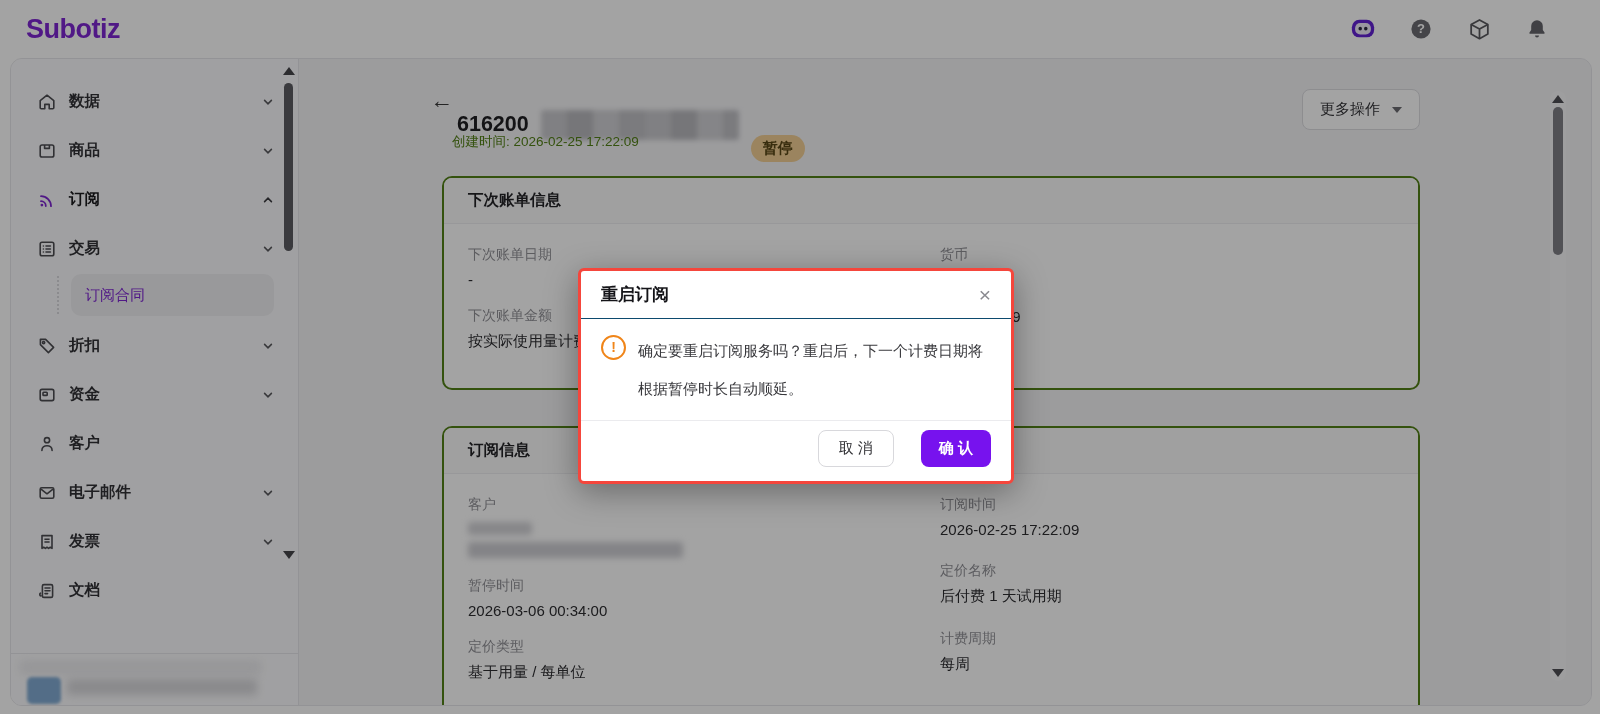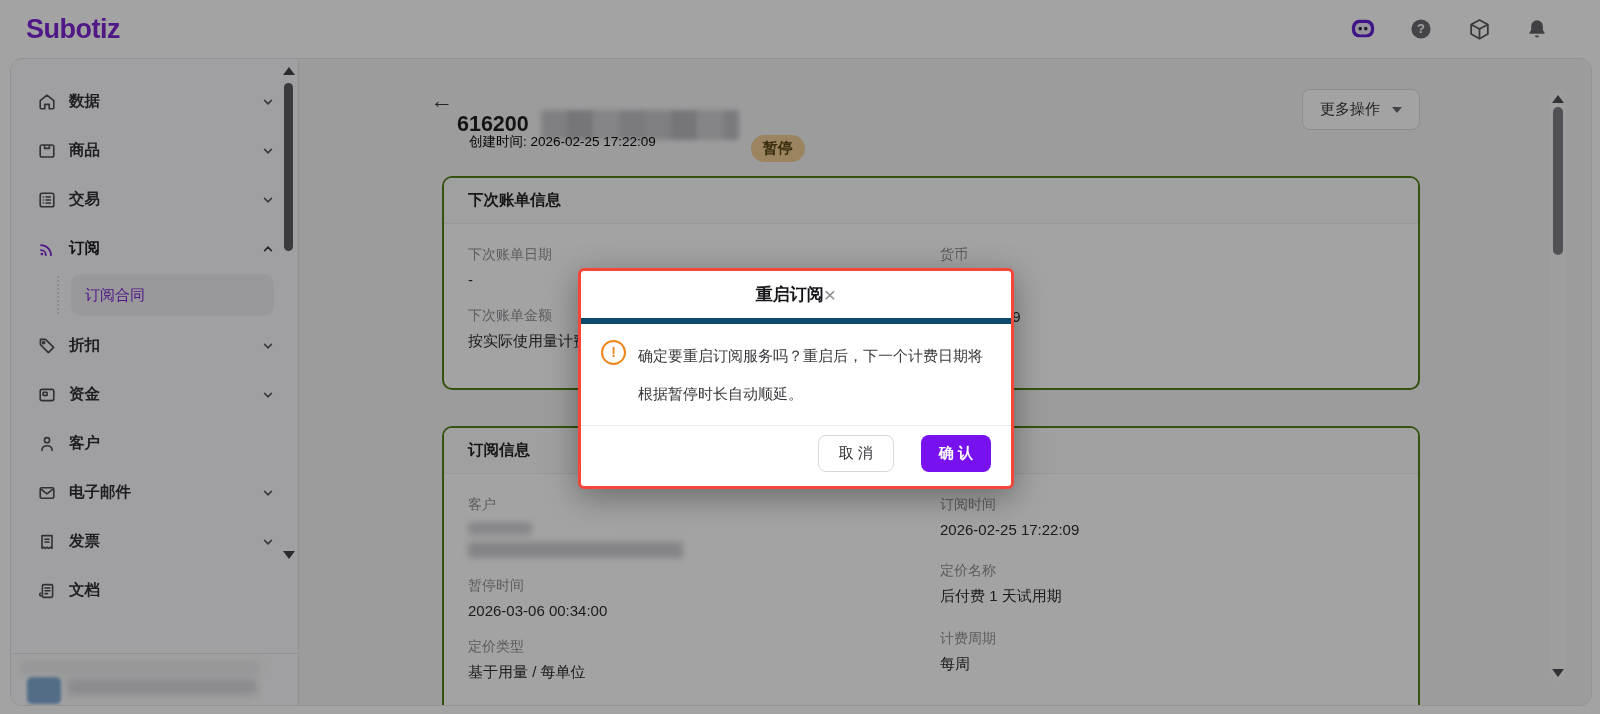--- a/index.html
+++ b/index.html
@@ -38,21 +38,21 @@
   .u-bar2{position:absolute;left:56px;top:25px;width:190px;height:16px;background:#d6d6da;border-radius:3px;filter:blur(4px);}
   
   .main{position:relative;flex:1;background:#f4f4f6;}
   .back{position:absolute;left:131px;top:30px;font-size:23px;color:#333;line-height:1;cursor:pointer;}
   .title-row{position:absolute;left:158px;top:28px;display:flex;align-items:center;gap:12px;}
   .page-title{font-size:21.5px;font-weight:700;color:#17171b;}
   .title-redact{width:198px;height:30px;border-radius:3px;filter:blur(2.5px);
      background:repeating-linear-gradient(90deg,#c7c7cb 0 26px,#b6b6bb 26px 52px,#cfcfd3 52px 78px,#bebec3 78px 104px);}
   .badge{font-size:15px;font-weight:600;padding:4px 12px;border-radius:14px;
          background:var(--badge-bg);color:var(--badge-text);margin-top:48px;}
-  .meta{position:absolute;left:170px;top:74px;font-size:13.5px;color:#000000;}
+  .meta{position:absolute;left:153px;top:74px;font-size:13.5px;color:#4d7c0f;}
   .more-btn{position:absolute;right:171px;top:30px;height:39px;display:flex;align-items:center;gap:12px;
             padding:0 17px;border:1px solid #dcdcdf;border-radius:8px;background:#fff;font-size:15px;color:#2f2f33;cursor:pointer;}
   .caret{width:0;height:0;border-left:5px solid transparent;border-right:5px solid transparent;border-top:6px solid #66666c;}
   .card{position:absolute;left:143px;right:171px;background:#fff;border:2px solid #4d7c0f;border-radius:10px;overflow:hidden;}
   .card1{top:117px;height:210px;}
   .card2{top:367px;height:340px;}
   .card-h{height:45px;display:flex;align-items:center;padding:0 24px;background:#fafafb;border-bottom:1px solid #ededf0;
           font-size:15.5px;font-weight:700;color:#1c1c20;}
   .card-b{display:flex;padding:22px 24px 0;}
   .col{flex:1;}
@@ -65,21 +65,21 @@
   .cust-redact1{width:64px;height:13px;background:#d2d2d6;border-radius:3px;filter:blur(3px);margin:8px 0 7px;}
   .cust-redact2{width:215px;height:16px;background:#cdcdd2;border-radius:3px;filter:blur(3px);margin-bottom:2px;}
   .main-sb{position:absolute;right:25px;top:32px;bottom:24px;width:16px;background:rgba(255,255,255,0.32);border-radius:8px;}
   .main-sb .tri-up{border-bottom-color:#4a4a50;margin-top:4px;}
   .main-thumb{position:absolute;top:16px;left:3px;width:10px;height:148px;border-radius:5px;background:#7b7b82;}
   .main-sb .tri-down{position:absolute;bottom:4px;left:2px;border-top-color:#4a4a50;}
   
   .dim{position:absolute;inset:0;background:rgba(12,12,14,0.38);z-index:40;}
   .modal{position:absolute;left:578px;top:268px;width:436px;z-index:50;background:#fff;border-radius:6px;
          border:3px solid var(--modal-highlight);box-shadow:0 8px 32px rgba(0,0,0,0.35);box-sizing:border-box;}
-  .m-head{display:flex;align-items:center;justify-content:center;padding:12px 20px;border-bottom:6px solid #0c4a6e;}
+  .m-head{display:flex;align-items:center;justify-content:space-between;padding:12px 20px;border-bottom:1px solid #0c4a6e;}
   .m-title{font-size:17px;font-weight:700;color:#141418;}
   .m-close{font-size:21px;color:#8a8a90;line-height:1;cursor:pointer;}
   .m-body{display:flex;gap:12px;padding:13px 20px 12px;}
   .warn-ic{flex:none;width:21px;height:21px;margin-top:3px;border:2.5px solid var(--warn);border-radius:50%;
            color:var(--warn);font-size:14px;font-weight:700;text-align:center;line-height:20px;}
   .m-text{font-size:15px;color:#38383c;line-height:38px;width:356px;}
   .m-foot{display:flex;justify-content:flex-end;gap:27px;padding:9px 20px 14px;border-top:1px solid #ebebee;}
   .btn-cancel{padding:8px 20px;border:1px solid #d8d8dc;border-radius:8px;background:#fff;font-size:15px;color:#2f2f33;cursor:pointer;}
   .btn-confirm{padding:8px 18px;border:none;border-radius:8px;background:var(--confirm);font-size:15px;font-weight:700;color:#fff;cursor:pointer;}
   svg{display:block;}
@@ -148,46 +148,46 @@
               </svg>
           </span>
           <span>商品</span>
           <span class="chev">
             <svg width="12" height="12" viewBox="0 0 12 12" fill="none" stroke="#55555a" stroke-width="1.6" stroke-linecap="round">
                 <path d="M2.6 4.4 6 7.8l3.4-3.4"></path>
               </svg>
           </span>
         </div>
 
+        <div class="nav-item active">
+          <span class="nav-ic">
+            <svg width="20" height="20" viewBox="0 0 20 20" fill="none" stroke="#7A1FD0" stroke-width="1.8" stroke-linecap="round">
+              <path d="M4 11.2a4.8 4.8 0 0 1 4.8 4.8M4 6.2A10 10 0 0 1 14 16.2"></path>
+              <circle cx="4.9" cy="15.1" r="1.4" fill="#7A1FD0" stroke="none"></circle>
+              </svg>
+          </span>
+          <span>订阅</span>
+          <span class="chev">
+            <svg width="12" height="12" viewBox="0 0 12 12" fill="none" stroke="#35353a" stroke-width="1.6" stroke-linecap="round">
+                <path d="M2.6 7.6 6 4.2l3.4 3.4"></path>
+              </svg>
+          </span>
+        </div>
+
         <div class="nav-item">
           <span class="nav-ic">
             <svg width="20" height="20" viewBox="0 0 20 20" fill="none" stroke="#47474d" stroke-width="1.6" stroke-linecap="round" stroke-linejoin="round">
               <rect x="3.2" y="3.2" width="13.6" height="13.6" rx="1.8"></rect>
               <path d="M6.4 7h.01M9 7h4.4M6.4 10h.01M9 10h4.4M6.4 13h.01M9 13h4.4"></path>
               </svg>
           </span>
           <span>交易</span>
           <span class="chev">
             <svg width="12" height="12" viewBox="0 0 12 12" fill="none" stroke="#55555a" stroke-width="1.6" stroke-linecap="round">
                 <path d="M2.6 4.4 6 7.8l3.4-3.4"></path>
-              </svg>
-          </span>
-        </div>
-
-        <div class="nav-item active">
-          <span class="nav-ic">
-            <svg width="20" height="20" viewBox="0 0 20 20" fill="none" stroke="#7A1FD0" stroke-width="1.8" stroke-linecap="round">
-              <path d="M4 11.2a4.8 4.8 0 0 1 4.8 4.8M4 6.2A10 10 0 0 1 14 16.2"></path>
-              <circle cx="4.9" cy="15.1" r="1.4" fill="#7A1FD0" stroke="none"></circle>
-              </svg>
-          </span>
-          <span>订阅</span>
-          <span class="chev">
-            <svg width="12" height="12" viewBox="0 0 12 12" fill="none" stroke="#35353a" stroke-width="1.6" stroke-linecap="round">
-                <path d="M2.6 7.6 6 4.2l3.4 3.4"></path>
               </svg>
           </span>
         </div>
 
         <div class="sub-wrap">
           <div class="dotline"></div>
           <div class="sub-item">
             <span>订阅合同</span>
           </div>
         </div>

